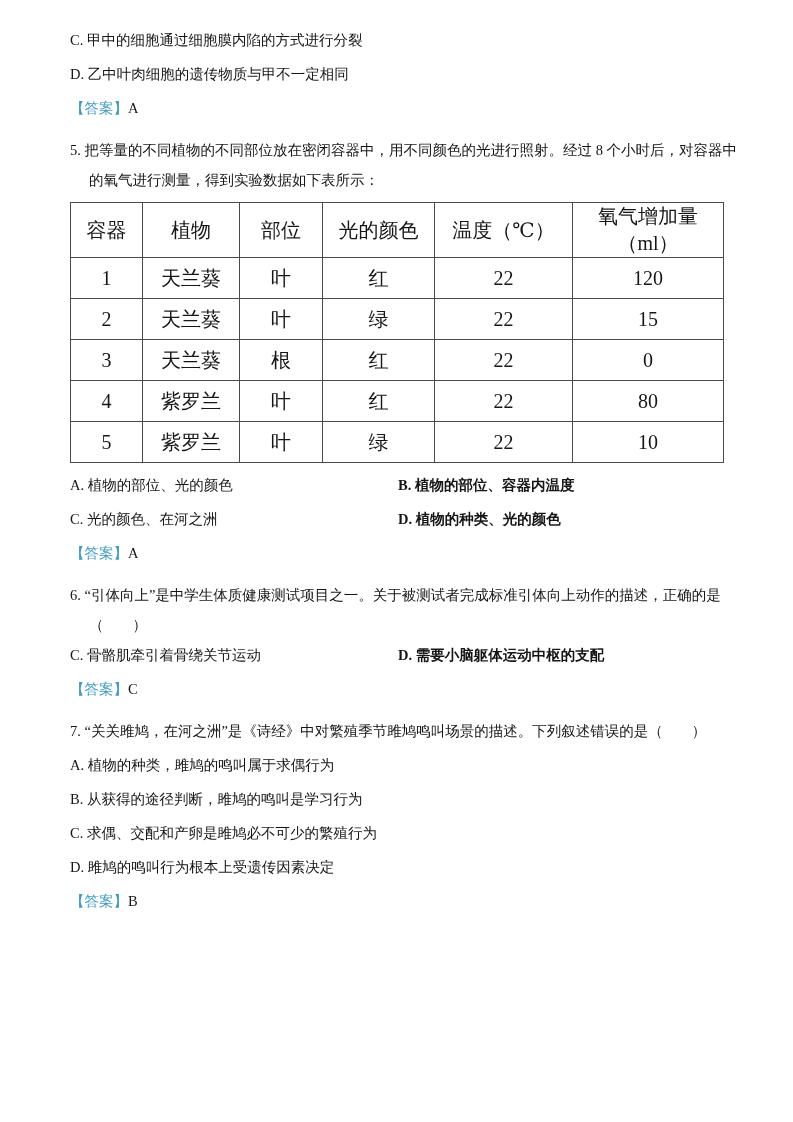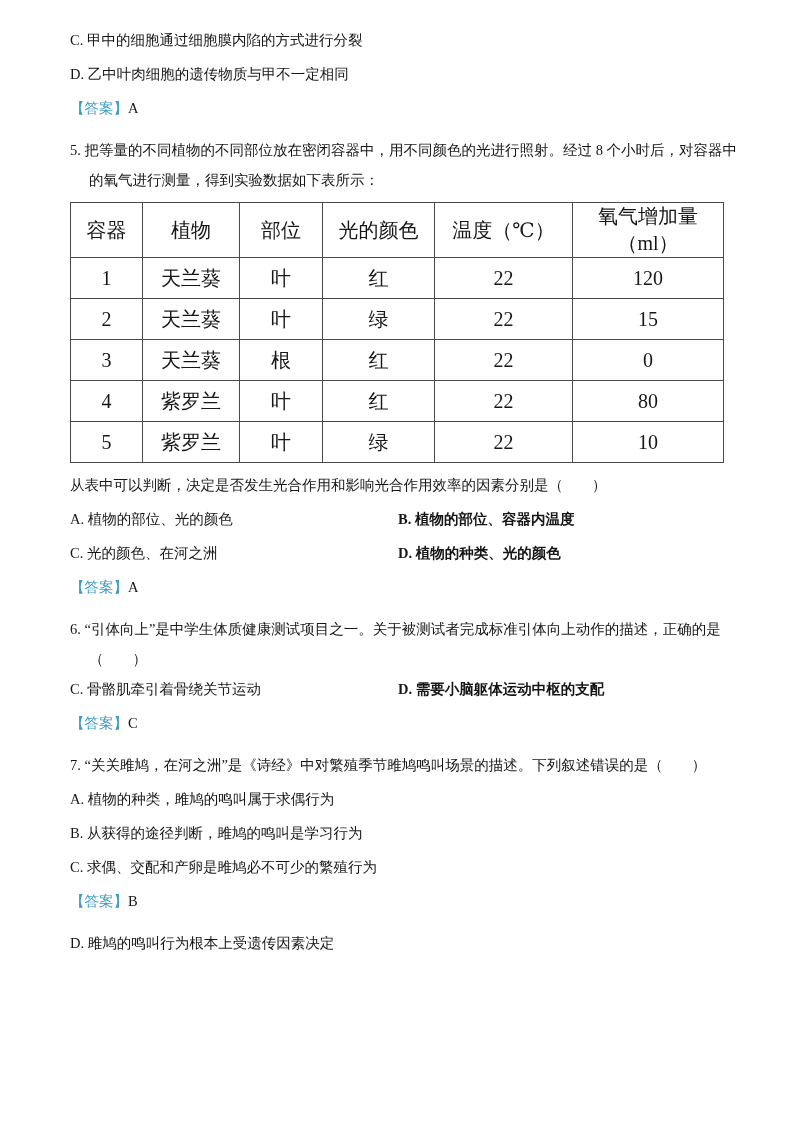--- a/index.html
+++ b/index.html
@@ -111,31 +111,30 @@
         <td>5</td>
         <td>紫罗兰</td>
         <td>叶</td>
         <td>绿</td>
         <td>22</td>
         <td>10</td>
       </tr>
     </tbody>
   </table>
 
-  <div class="line">从表中可以判断，决定是否发生光合作用和影响光合作用效率的因素分别是（　　）</div>
   <div class="line opt-row"><span class="opt-left">A. 植物的部位、光的颜色</span><span class="opt-right">B. 植物的部位、容器内温度</span></div>
   <div class="line opt-row"><span class="opt-left">C. 光的颜色、在河之洲</span><span class="opt-right">D. 植物的种类、光的颜色</span></div>
   <div class="line answer"><span class="ans-label">【答案】</span><span class="ans-value">A</span></div>
 
   <div class="line tight">6. “引体向上”是中学生体质健康测试项目之一。关于被测试者完成标准引体向上动作的描述，正确的是</div>
   <div class="line tight indent">（　　）</div>
   <div class="line opt-row"><span class="opt-left">C. 骨骼肌牵引着骨绕关节运动</span><span class="opt-right">D. 需要小脑躯体运动中枢的支配</span></div>
   <div class="line answer"><span class="ans-label">【答案】</span><span class="ans-value">C</span></div>
 
   <div class="line">7. “关关雎鸠，在河之洲”是《诗经》中对繁殖季节雎鸠鸣叫场景的描述。下列叙述错误的是（　　）</div>
   <div class="line">A. 植物的种类，雎鸠的鸣叫属于求偶行为</div>
   <div class="line">B. 从获得的途径判断，雎鸠的鸣叫是学习行为</div>
   <div class="line">C. 求偶、交配和产卵是雎鸠必不可少的繁殖行为</div>
+  <div class="line">D. 雎鸠的鸣叫行为根本上受遗传因素决定</div>
   <div class="line answer"><span class="ans-label">【答案】</span><span class="ans-value">B</span></div>
-  <div class="line">D. 雎鸠的鸣叫行为根本上受遗传因素决定</div>
 
 
 </div>
 
 </body></html>

